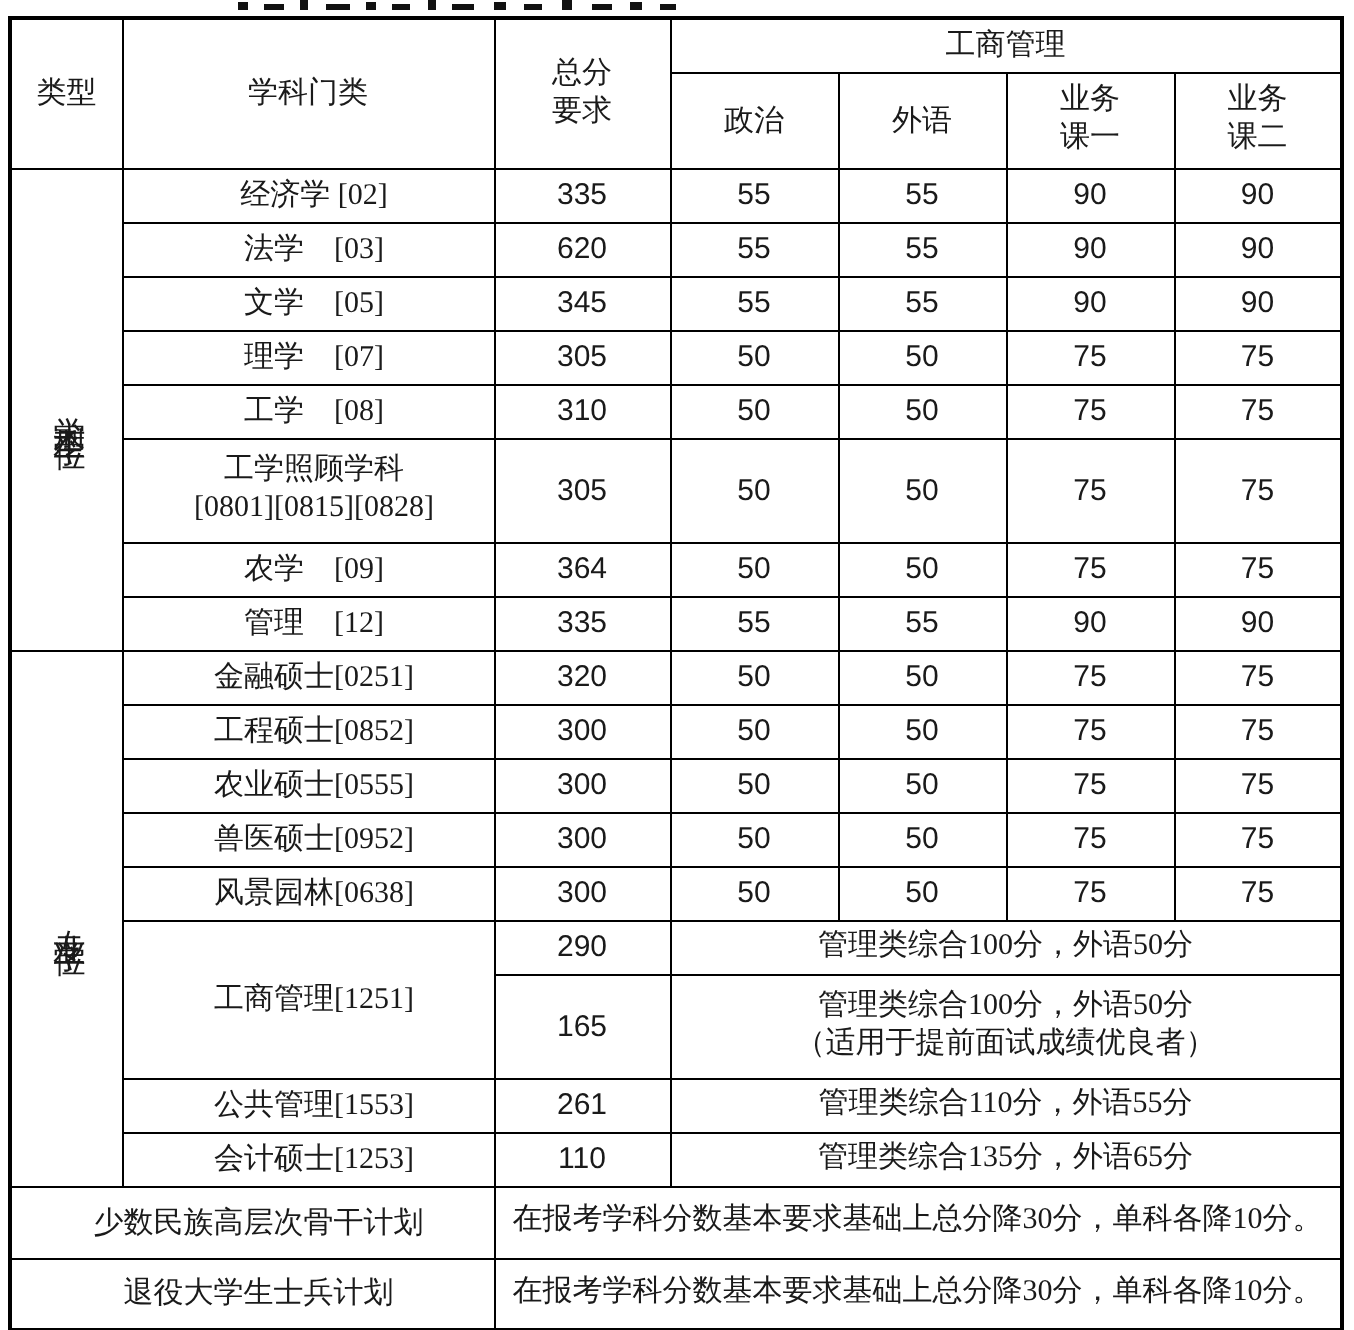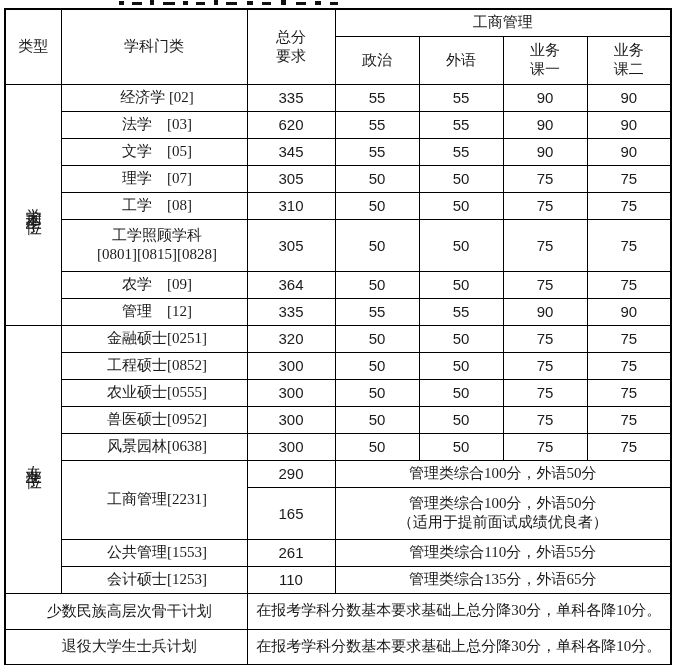--- a/index.html
+++ b/index.html
@@ -198,21 +198,21 @@
     </tr>
     <tr style="height:27px">
       <td class="left">风景园林[0638]</td>
       <td class="num">300</td>
       <td class="num">50</td>
       <td class="num">50</td>
       <td class="num">75</td>
       <td class="num">75</td>
     </tr>
     <tr style="height:27px">
-      <td rowspan="2" class="left">工商管理[2231]</td>
+      <td rowspan="2" class="left">工商管理[1251]</td>
       <td class="num">290</td>
       <td colspan="4" class="note">管理类综合100分，外语50分</td>
     </tr>
     <tr style="height:52px">
       <td class="num">165</td>
       <td colspan="4" class="note pre">管理类综合100分，外语50分
 （适用于提前面试成绩优良者）</td>
     </tr>
     <tr style="height:27px">
       <td class="left">公共管理[1553]</td>

